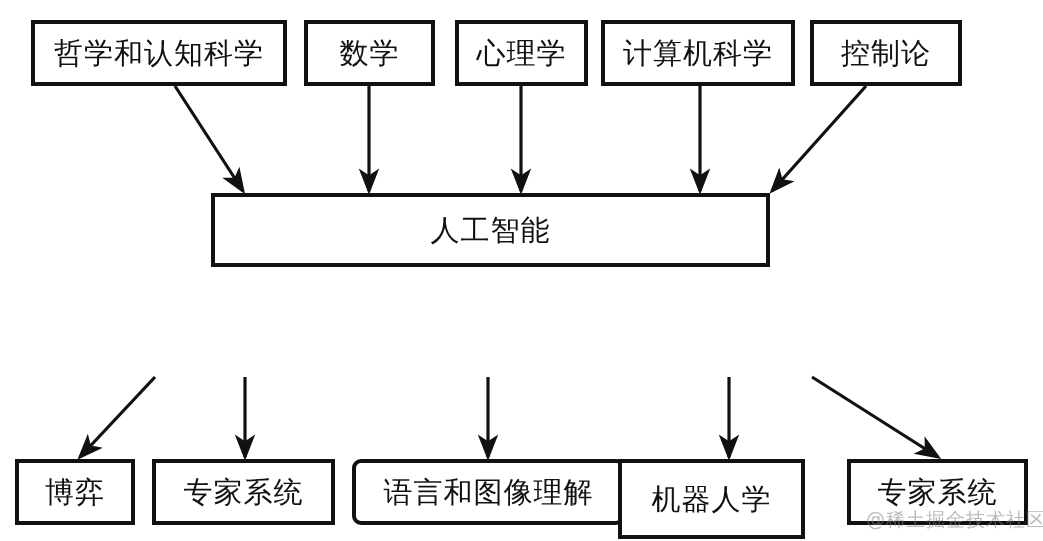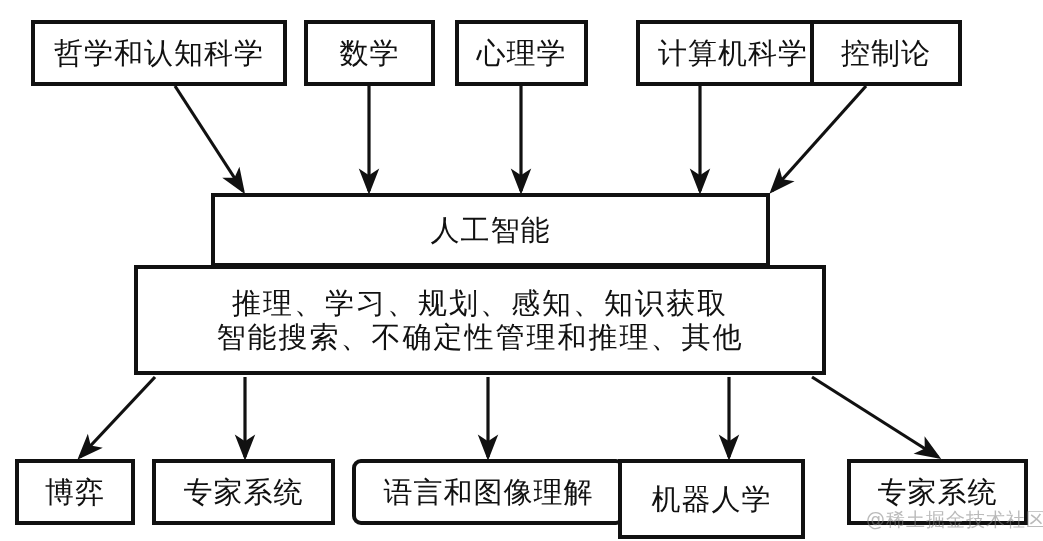--- a/index.html
+++ b/index.html
@@ -89,36 +89,32 @@
   <div class="top-row">
     <div class="node" style="left: 31px; top: 20px; width: 256px; height: 66px;">
       <span class="node-label">哲学和认知科学</span>
     </div>
     <div class="node" style="left: 304px; top: 20px; width: 131px; height: 66px;">
       <span class="node-label">数学</span>
     </div>
     <div class="node" style="left: 455px; top: 20px; width: 133px; height: 66px;">
       <span class="node-label">心理学</span>
     </div>
-    <div class="node" style="left: 601px; top: 20px; width: 194px; height: 66px; margin-left: 35px;">
+    <div class="node" style="left: 601px; top: 20px; width: 194px; height: 66px;">
       <span class="node-label">计算机科学</span>
     </div>
     <div class="node" style="left: 810px; top: 20px; width: 152px; height: 66px;">
       <span class="node-label">控制论</span>
     </div>
   </div>
 
   <div class="node mid-ai" style="left: 211px; top: 193px; width: 559px; height: 74px;">
     <span class="node-label">人工智能</span>
   </div>
 
-  <div class="node mid-cap" style="left: 134px; top: 265px; width: 692px; height: 110px;">
-    <span class="node-label">推理、学习、规划、感知、知识获取
-智能搜索、不确定性管理和推理、其他</span>
-  </div>
 
   <div class="bottom-row">
     <div class="node" style="left: 15px; top: 459px; width: 120px; height: 66px;">
       <span class="node-label">博弈</span>
     </div>
     <div class="node" style="left: 152px; top: 459px; width: 183px; height: 66px;">
       <span class="node-label">专家系统</span>
     </div>
     <div class="node" style="left: 352px; top: 459px; width: 273px; height: 66px; border-radius: 9px;">
       <span class="node-label">语言和图像理解</span>

